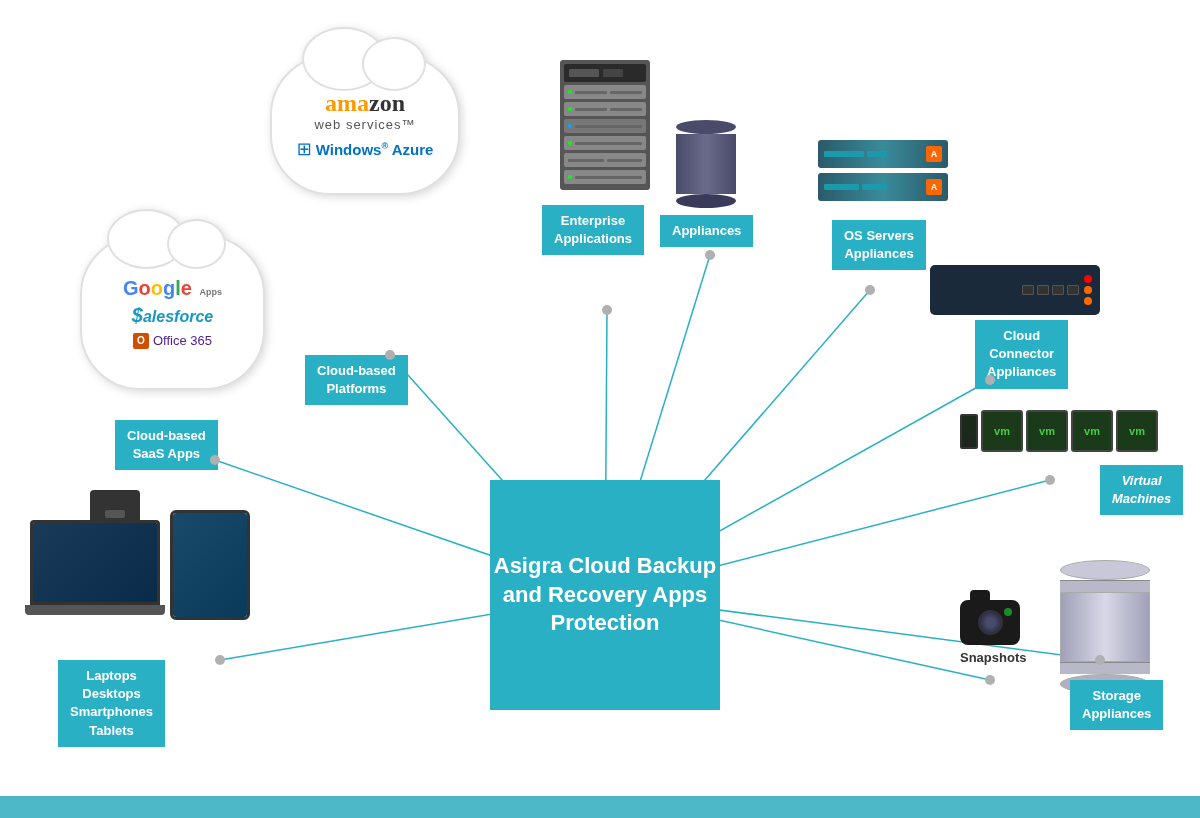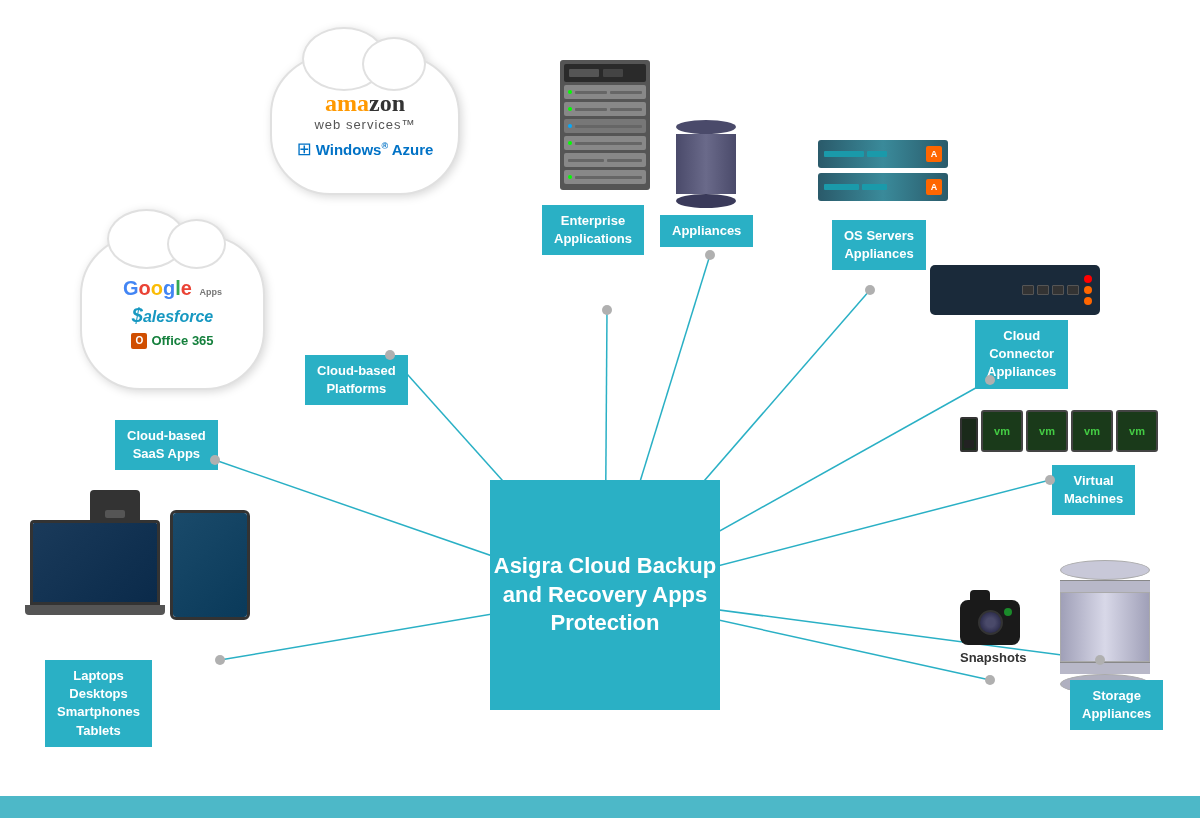--- a/index.html
+++ b/index.html
@@ -422,21 +422,21 @@
 <div class="cloud-shape cloud-google" style="z-index:3;">
   <div style="font-size:20px;font-weight:bold;">
     <span style="color:#4285F4;">G</span><span style="color:#EA4335;">o</span><span style="color:#FBBC05;">o</span><span style="color:#4285F4;">g</span><span style="color:#34A853;">l</span><span style="color:#EA4335;">e</span>
     <span style="font-size:9px;color:#777;margin-left:2px;">Apps</span>
   </div>
   <div style="color:#1798c1;font-size:16px;font-weight:bold;font-style:italic;margin-top:4px;">
     <span style="color:#1798c1;font-size:20px;">$</span>alesforce
   </div>
   <div style="display:flex;align-items:center;gap:4px;margin-top:6px;">
     <div style="background:#d04e00;color:white;width:16px;height:16px;display:flex;align-items:center;justify-content:center;font-size:10px;font-weight:bold;border-radius:2px;">O</div>
-    <span style="color:#15803d;font-size:13px;font-weight:bold;">Office 365</span>
+    <span style="color:#4c1d95;font-size:13px;font-weight:normal;">Office 365</span>
   </div>
 </div>
 
 <div class="label-box" style="left:115px;top:420px;">
   <span>Cloud-based<br>SaaS Apps</span>
 </div>
 
 <div class="icon-container" style="left:560px;top:60px;">
   <div class="server-rack">
     <div style="height:18px;background:#2a2a2a;border-radius:2px;display:flex;align-items:center;padding:0 5px;gap:4px;">
@@ -525,40 +525,40 @@
       <div class="conn-light" style="background:#ff6600;"></div>
     </div>
   </div>
 </div>
 
 <div class="label-box" style="left:975px;top:320px;">
   <span>Cloud<br>Connector<br>Appliances</span>
 </div>
 
 <div class="icon-container" style="left:960px;top:410px;">
-  <div style="display:flex;align-items:flex-end;gap:3px;">
+  <div style="display:flex;align-items:center;gap:3px;">
     <div style="width:18px;height:35px;background:#1a2a1a;border:2px solid #333;border-radius:2px;display:flex;align-items:flex-end;justify-content:center;padding-bottom:2px;">
       <div style="width:10px;height:8px;background:#222;border-radius:1px;"></div>
     </div>
     <div class="vm-box" style="background:#1a3a1a;">
         <span style="color:#44cc44;font-size:11px;font-weight:bold;">vm</span>
       </div>
     <div class="vm-box" style="background:#1a3a1a;">
         <span style="color:#44cc44;font-size:11px;font-weight:bold;">vm</span>
       </div>
     <div class="vm-box" style="background:#1a3a1a;">
         <span style="color:#44cc44;font-size:11px;font-weight:bold;">vm</span>
       </div>
     <div class="vm-box" style="background:#1a3a1a;">
         <span style="color:#44cc44;font-size:11px;font-weight:bold;">vm</span>
       </div>
   </div>
 </div>
 
-<div class="label-box" style="left:1052px;top:465px;">
+<div class="label-box" style="left:1100px;top:465px;font-style:italic;">
   <span>Virtual<br>Machines</span>
 </div>
 
 <div class="icon-container" style="left:1060px;top:560px;">
   <div class="storage-cylinder">
     <div class="stor-top"></div>
     <div class="stor-ring"></div>
     <div class="stor-body"></div>
     <div class="stor-ring"></div>
     <div class="stor-bottom"></div>
@@ -594,17 +594,17 @@
       <div class="laptop-screen-inner"></div>
     </div>
     <div class="laptop-base"></div>
 
     <div class="tablet">
       <div class="tablet-inner"></div>
     </div>
   </div>
 </div>
 
-<div class="label-box" style="left:45px;top:660px;">
+<div class="label-box" style="left:58px;top:660px;">
   <span>Laptops<br>Desktops<br>Smartphones<br>Tablets</span>
 </div>
 
 <div class="bottom-bar"></div>
 
 </body></html>

